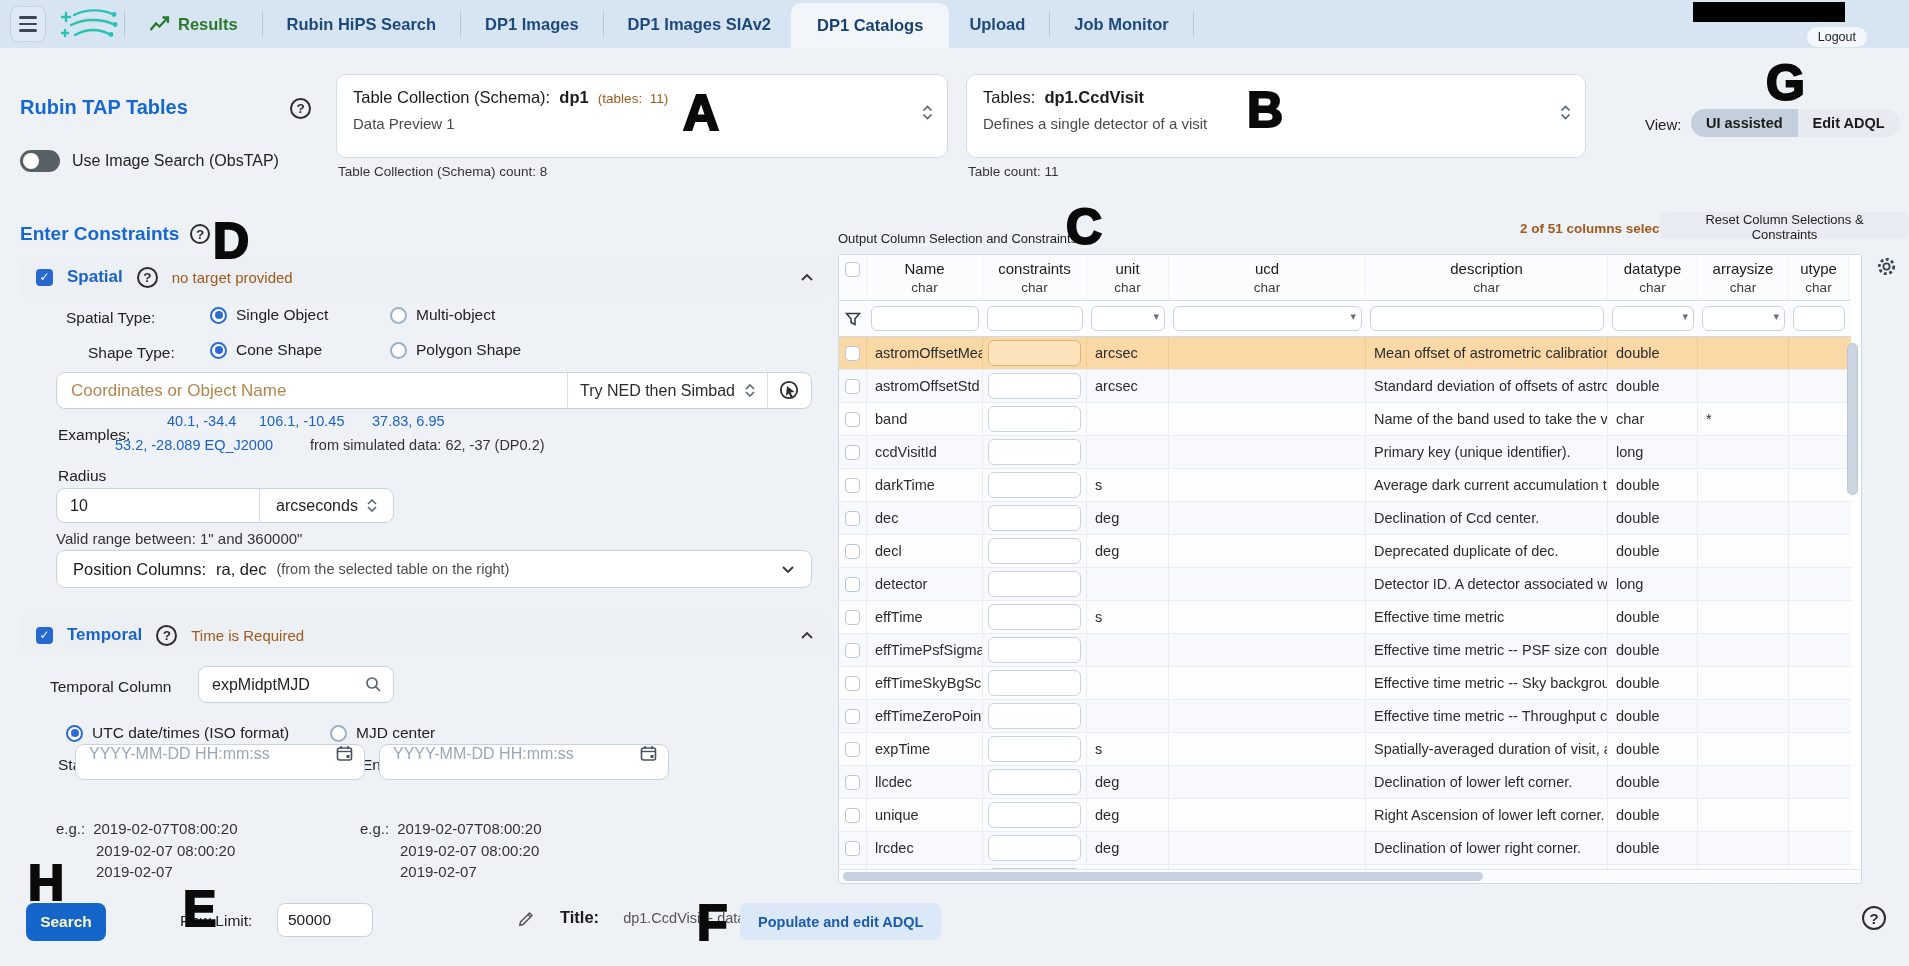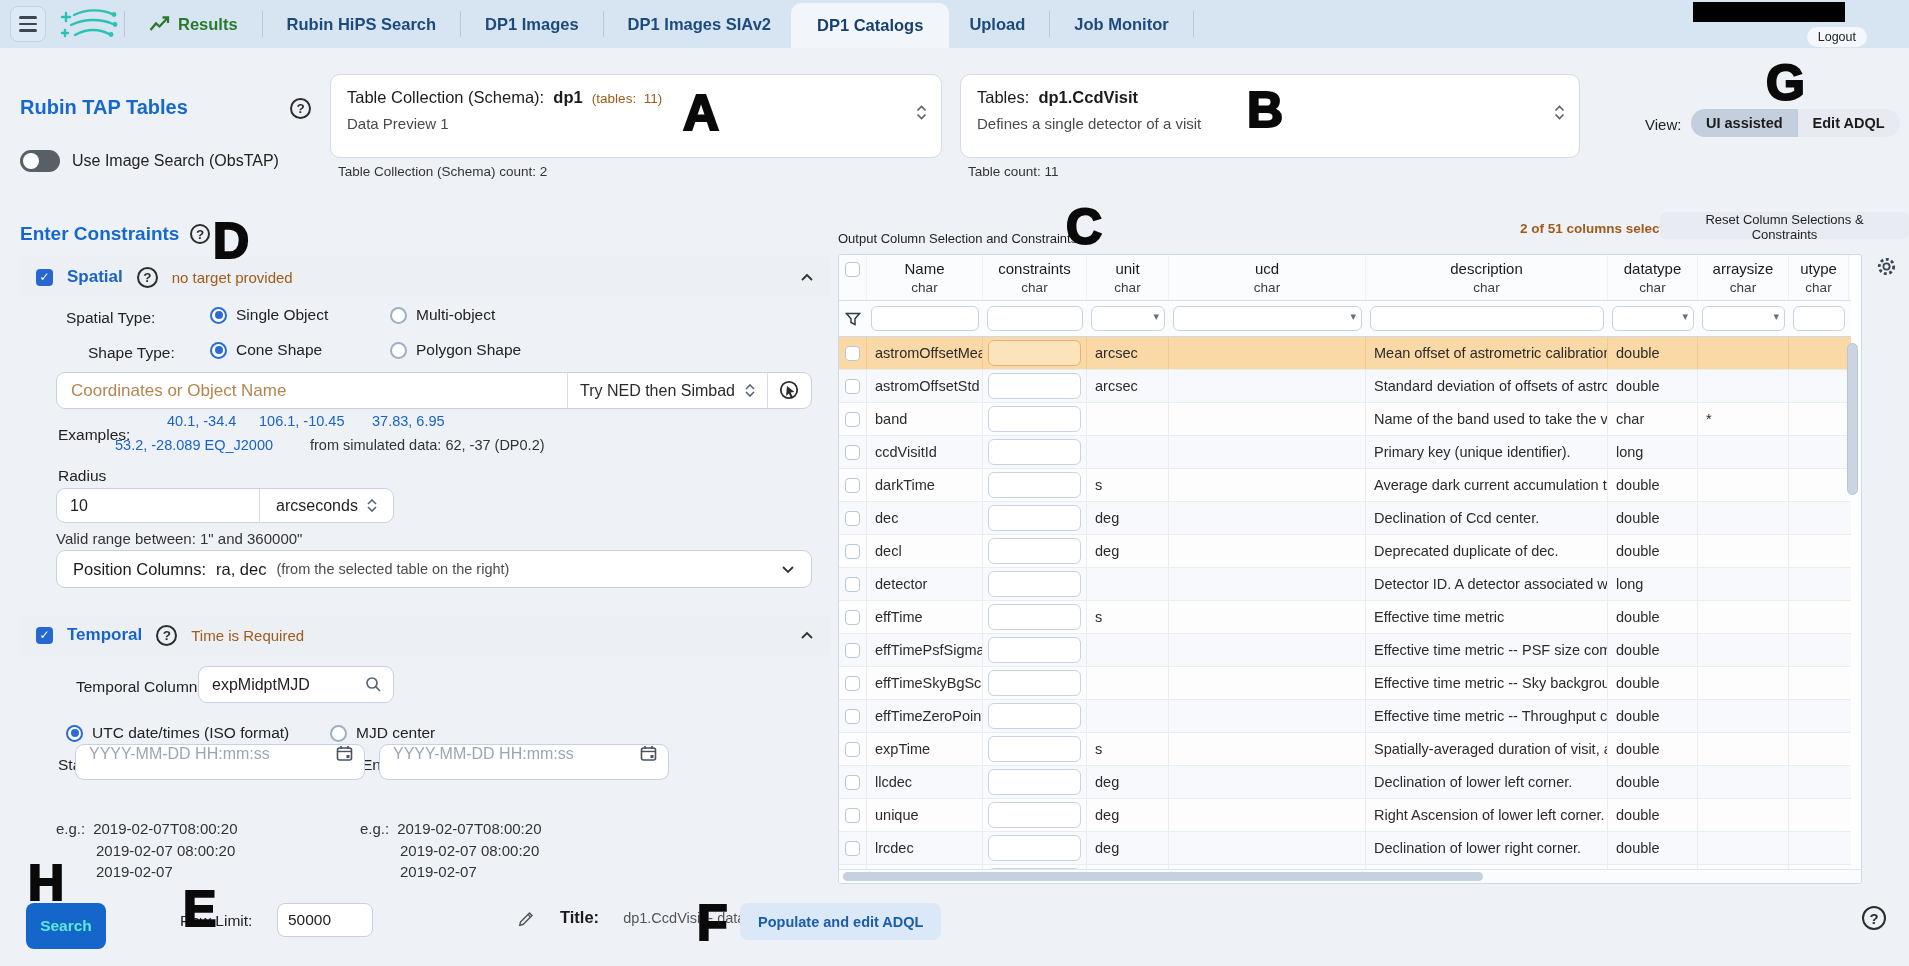--- a/index.html
+++ b/index.html
@@ -47,21 +47,21 @@
   input.txt::placeholder { color:#9aa6b4; }
 
   
   #rubin-title { left:20px; top:96px; font-size:20px; }
   #rubin-help { left:290px; top:98px; }
   #obstap { left:20px; top:150px; display:flex; align-items:center; gap:12px; }
   .switch { width:40px; height:22px; background:#586066; border-radius:11px; position:relative; cursor:pointer; }
   .switch .knob { position:absolute; left:3px; top:3px; width:16px; height:16px; border-radius:50%; background:#fff; }
   #obstap .lbl { font-size:16px; color:#222; }
 
-  .selbox { position:absolute; background:#fff; border:1px solid #d2dbe6; border-radius:10px; cursor:pointer; }
+  .selbox { position:absolute; background:#fff; border:1px solid #d2dbe6; border-radius:10px; cursor:pointer;margin-left:6px; }
   #schema-box { left:330px; top:74px; width:612px; height:84px; }
   #tables-box { left:960px; top:74px; width:620px; height:84px; }
   .selbox .l1 { position:absolute; left:16px; top:13px; font-size:16.5px; color:#1b1b1b; white-space:nowrap; }
   .selbox .l1 b { font-weight:600; }
   .selbox .l1 .sm { font-size:13.5px; }
   .selbox .l2 { position:absolute; left:16px; top:40px; font-size:15px; color:#4a4a4a; }
   .selbox .stepper { position:absolute; right:14px; top:30px; }
   .caption { position:absolute; font-size:13.5px; color:#333; }
   #schema-caption { left:338px; top:164px; }
   #tables-caption { left:968px; top:164px; }
@@ -104,36 +104,36 @@
                       justify-content:center; gap:9px; font-size:16px; cursor:pointer; }
   #radius-hint { left:56px; top:530px; font-size:15px; color:#333; }
 
   #poscols-box { left:56px; top:550px; width:756px; height:38px; display:flex; align-items:center;
                  padding:0 16px; gap:10px; cursor:pointer; }
   #poscols-box .pl { font-size:16.5px; color:#1b1b1b; }
   #poscols-box .pv { font-size:16.5px; color:#1b1b1b; }
   #poscols-box .pn { font-size:14.5px; color:#4c4c4c; }
   #poscols-box .chev { margin-left:auto; }
 
-  #tcol-label { left:76px; top:678px; }
+  #tcol-label { left:50px; top:678px; }
   #tcol-box { left:198px; top:666px; width:196px; height:37px; display:flex; align-items:center; }
   #tcol-box .v { flex:1; padding-left:13px; font-size:16px; }
 
   #time-start-label { left:58px; top:756px; }
   #time-end-label { left:362px; top:756px; }
   .timebox { position:absolute; top:744px; width:290px; height:36px; display:flex; align-items:flex-start;margin-left:19px; }
   #time-start { left:56px; }
   #time-end { left:360px; }
   .timebox .ph { flex:1; padding-left:13px; font-size:16px; color:#9aa6b4; }
   .timebox .cal { padding-right:11px; }
   .eg { position:absolute; font-size:15px; color:#333; line-height:21.5px; }
   .eg .pref { margin-right:8px; }
 
   
-  #search-btn { left:26px; top:903px; width:80px; height:46px; background:#1566cb; color:#5eead4; border:none;
+  #search-btn { left:26px; top:903px; width:80px; height:38px; background:#1566cb; color:#fef9c3; border:none;
                 border-radius:8px; font-size:15.5px; font-weight:700; font-family:inherit; cursor:pointer; position:absolute;}
   #rowlimit-label { left:180px; top:912px; font-size:15.5px; }
   #rowlimit-input { position:absolute; left:277px; top:903px; width:96px; height:34px; font-size:15.5px; }
   #title-area { left:518px; top:908px; display:flex; align-items:center; gap:24px; }
   #title-area .tl { font-size:16.5px; font-weight:600; color:#1b1b1b; }
   #title-area .tv { font-size:14.5px; color:#555; }
   #adql-btn { position:absolute; left:740px; top:903px; height:37px; padding:0 18px; background:#dbe8f7;
               color:#1b5cad; border:none; border-radius:8px; font-size:14.5px; font-weight:700;
               font-family:inherit; cursor:pointer; }
   #foot-help { left:1862px; top:906px; width:24px; height:24px; font-size:15px; }
@@ -270,21 +270,21 @@
     <div class="l2">Data Preview 1</div>
     <span class="stepper">
       <svg width="11" height="7" viewBox="0 0 11 7">
           <path d="M1.5 5.5 L5.5 1.5 L9.5 5.5" stroke="#596573" stroke-width="1.7" fill="none"></path>
         </svg>
       <svg width="11" height="7" viewBox="0 0 11 7">
           <path d="M1.5 1.5 L5.5 5.5 L9.5 1.5" stroke="#596573" stroke-width="1.7" fill="none"></path>
         </svg>
     </span>
   </div>
-  <div class="caption" id="schema-caption">Table Collection (Schema) count: 2</div>
+  <div class="caption" id="schema-caption">Table Collection (Schema) count: 8</div>
 
   <div class="selbox" id="tables-box">
     <div class="l1"><span>Tables:</span>&nbsp;&nbsp;<b>dp1.CcdVisit</b></div>
     <div class="l2">Defines a single detector of a visit</div>
     <span class="stepper">
       <svg width="11" height="7" viewBox="0 0 11 7">
           <path d="M1.5 5.5 L5.5 1.5 L9.5 5.5" stroke="#596573" stroke-width="1.7" fill="none"></path>
         </svg>
       <svg width="11" height="7" viewBox="0 0 11 7">
           <path d="M1.5 1.5 L5.5 5.5 L9.5 1.5" stroke="#596573" stroke-width="1.7" fill="none"></path>

